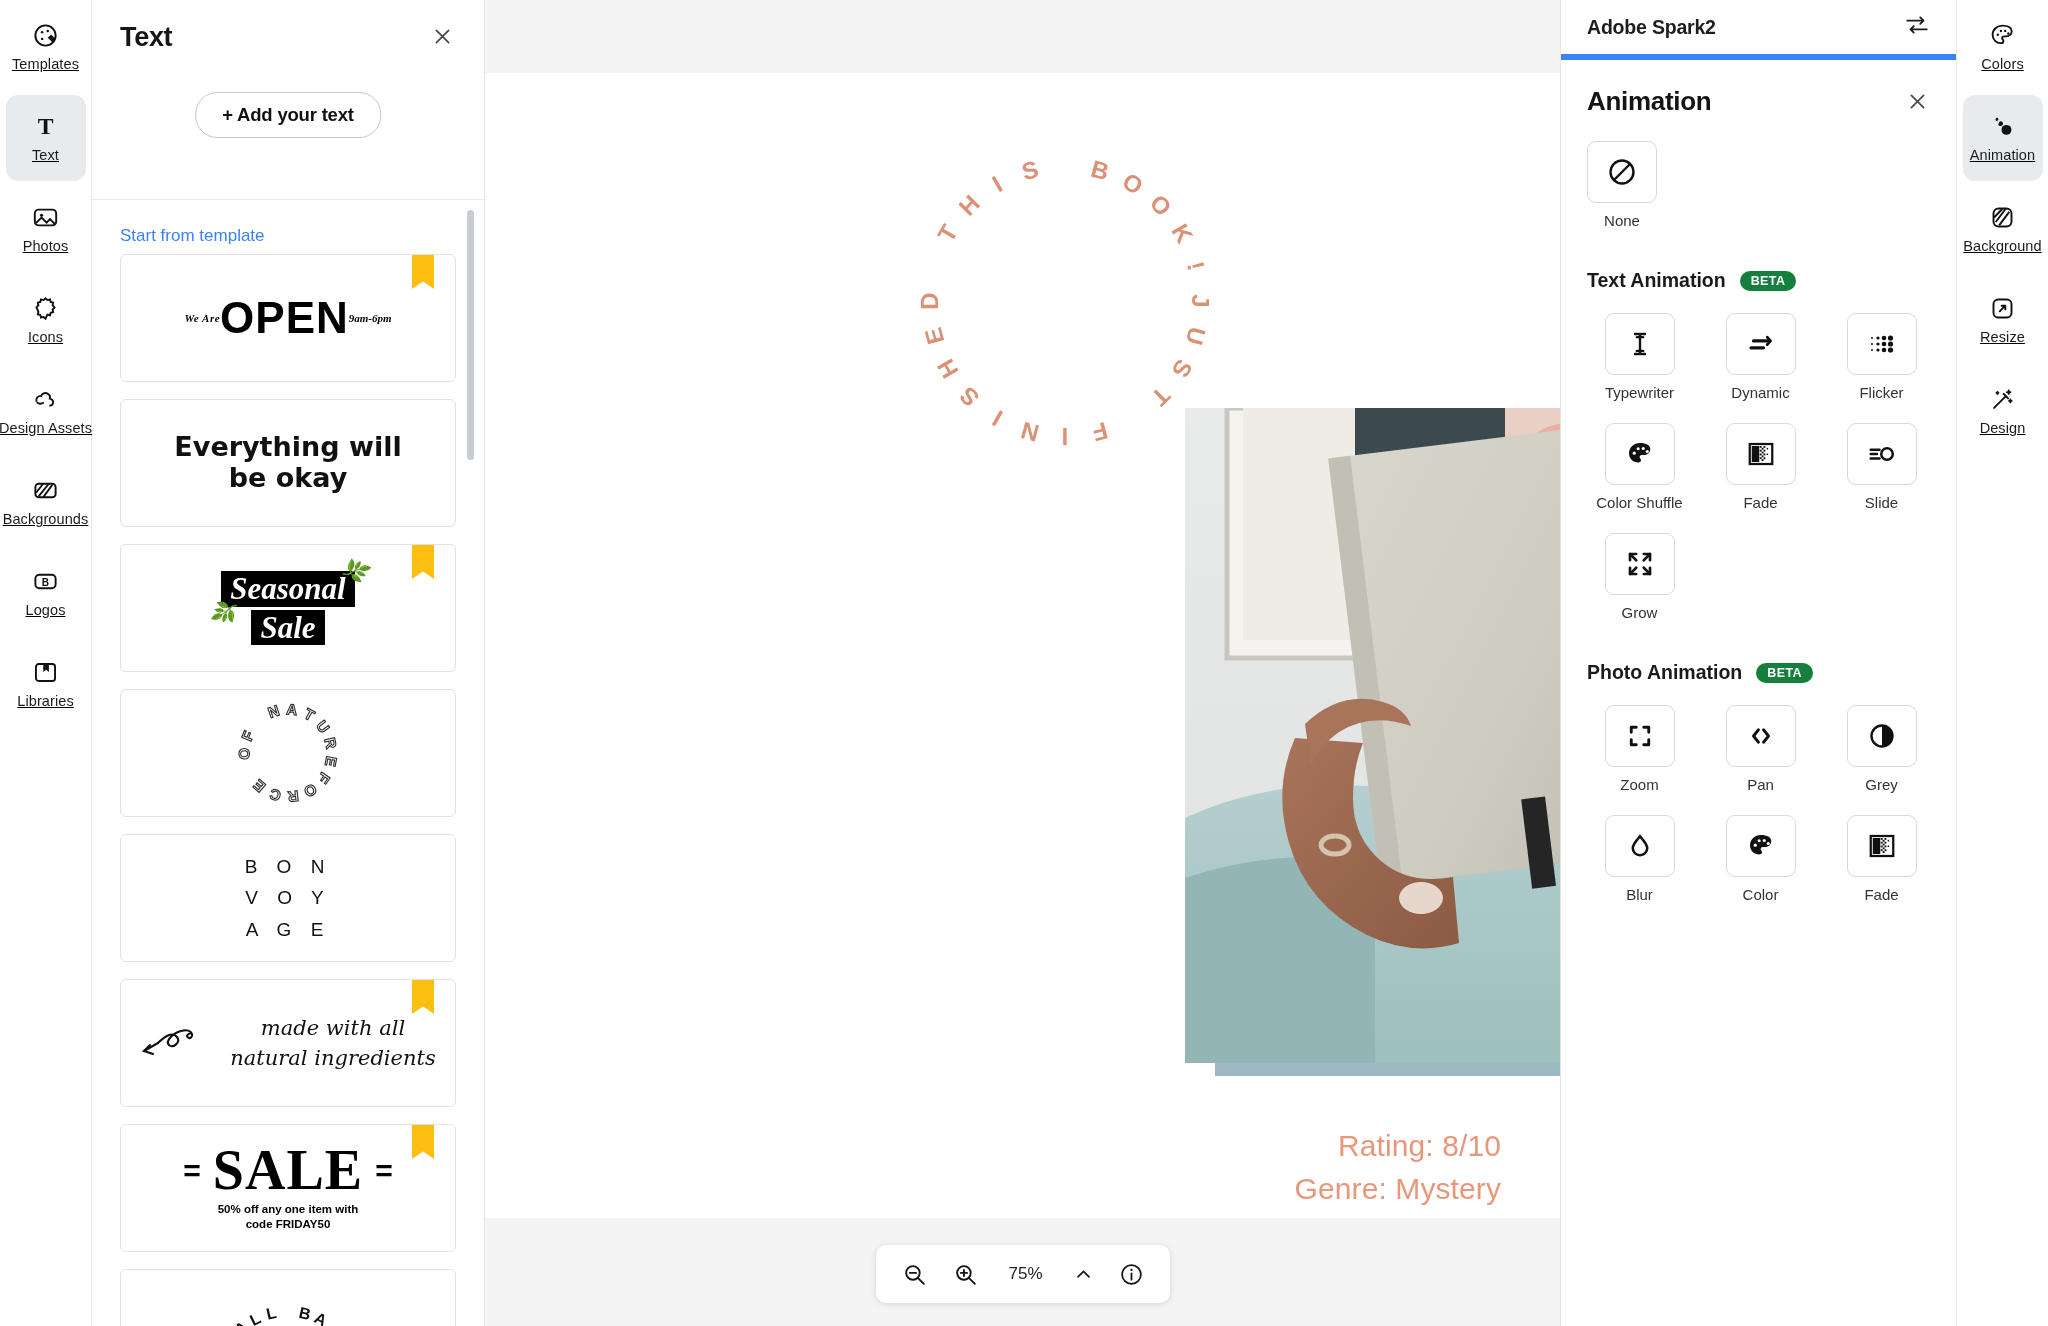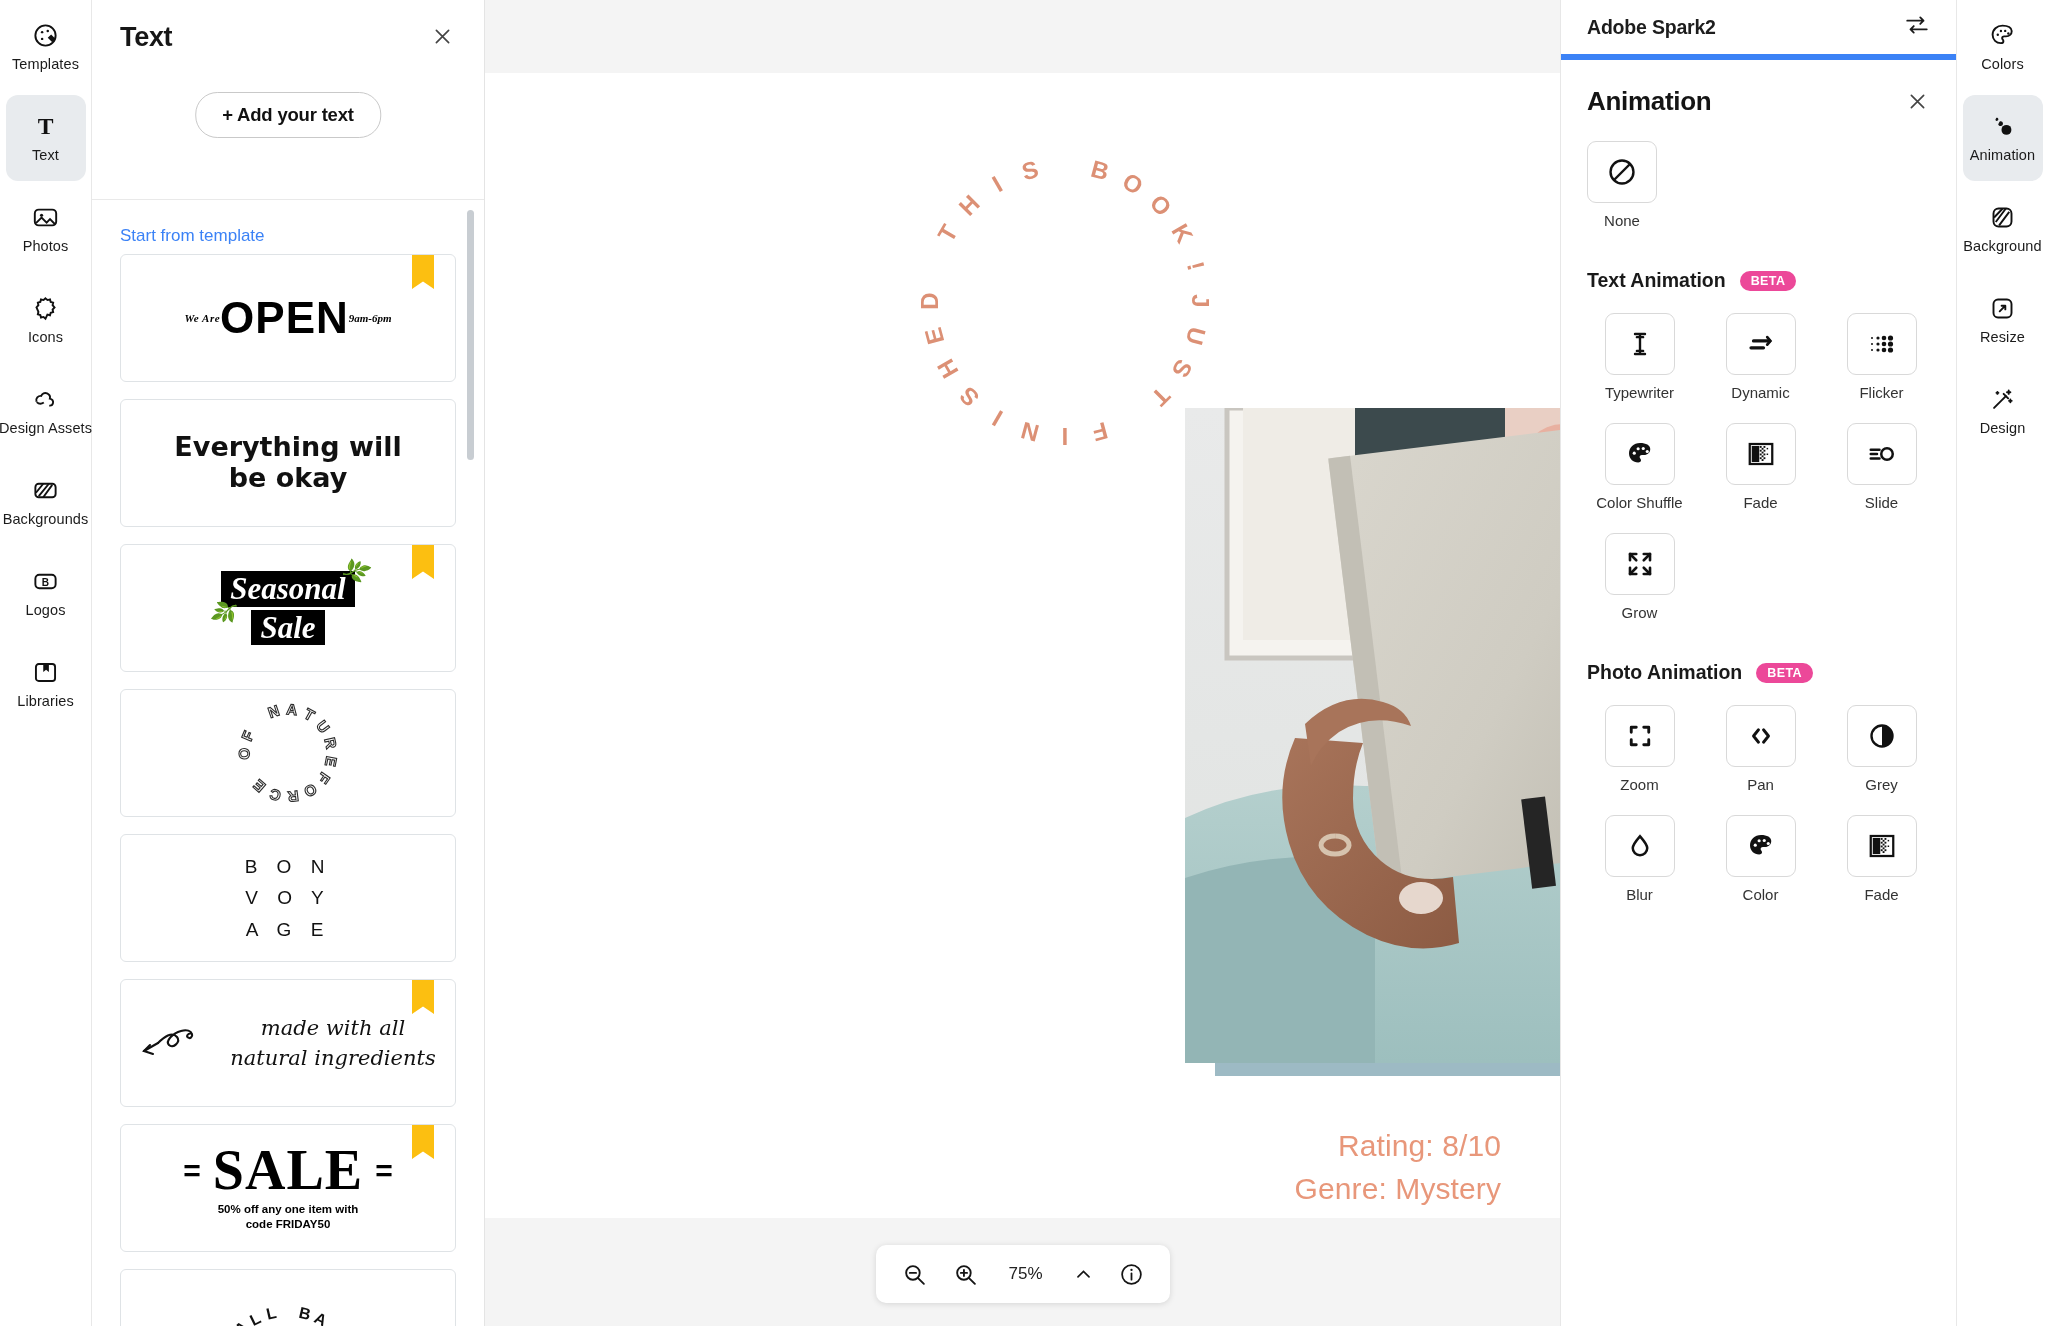--- a/index.html
+++ b/index.html
@@ -23,20 +23,21 @@
     z-index: 5;
   }
   .rail-item {
     width: 80px; height: 86px;
     border-radius: 12px;
     display: flex; flex-direction: column;
     align-items: center; justify-content: center;
     gap: 7px;
     cursor: pointer;
     margin-bottom: 5px;
+    text-decoration: underline;
   }
   .rail-item.active { background: #e8ebee; }
   .rail-item svg { display:block; }
   .rail-label {
     font-size: 14.5px; color: #1b1b1b; letter-spacing: .1px;
     white-space: nowrap; font-weight: 400;
   }
 
   
   .text-panel {
@@ -241,21 +242,21 @@
     display:flex; align-items:center; justify-content:center;
     cursor: pointer; background:#fff;
   }
   .anim-cap { font-size: 15px; color:#333; text-align:center; margin-top:9px; width: 105px; }
   .sect-head {
     display:flex; align-items:center; gap: 14px;
     padding: 0 26px; margin-top: 40px;
   }
   .sect-title { font-size: 19.5px; font-weight: 700; color:#1a1a1a; }
   .beta {
-    background: #ec4899; color:#fff; font-size: 12.5px; font-weight: 700;
+    background: #15803d; color:#fff; font-size: 12.5px; font-weight: 700;
     padding: 3px 11px; border-radius: 11px; letter-spacing: .4px;
   }
   .anim-grid {
     display: grid; grid-template-columns: repeat(3, 105px);
     gap: 22px 16px; padding: 21px 26px 0 26px;
   }
   .anim-cell { display:flex; flex-direction:column; align-items:center; }
 </style>
 </head>
 <body>

